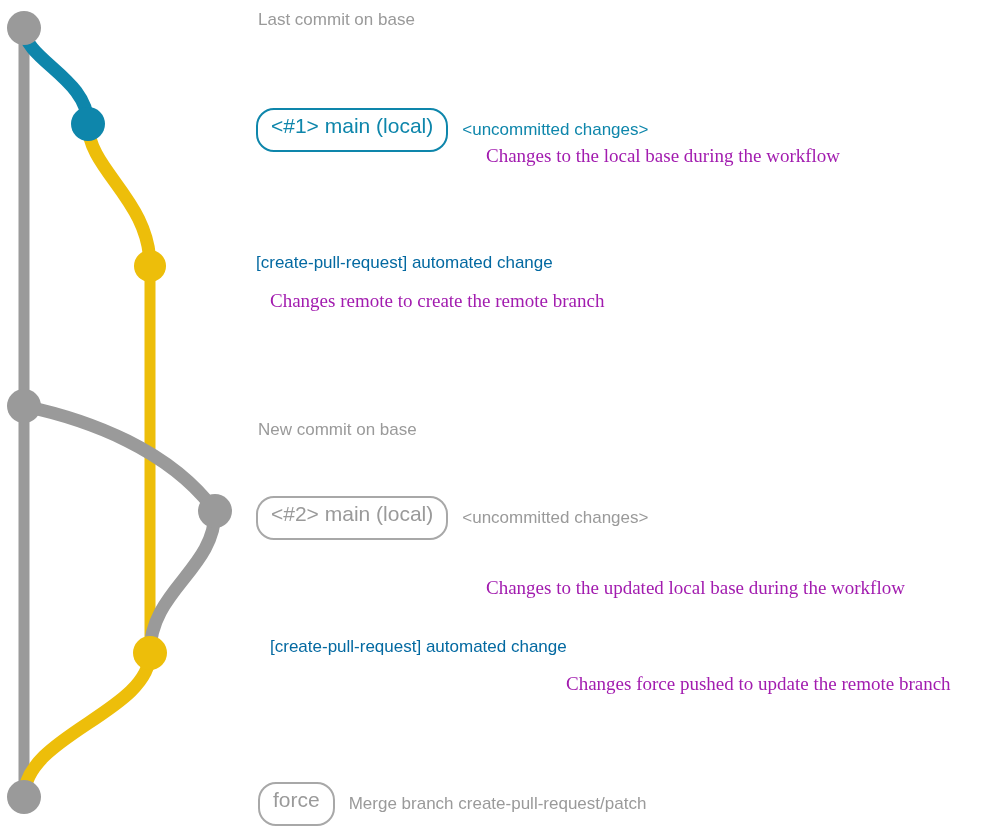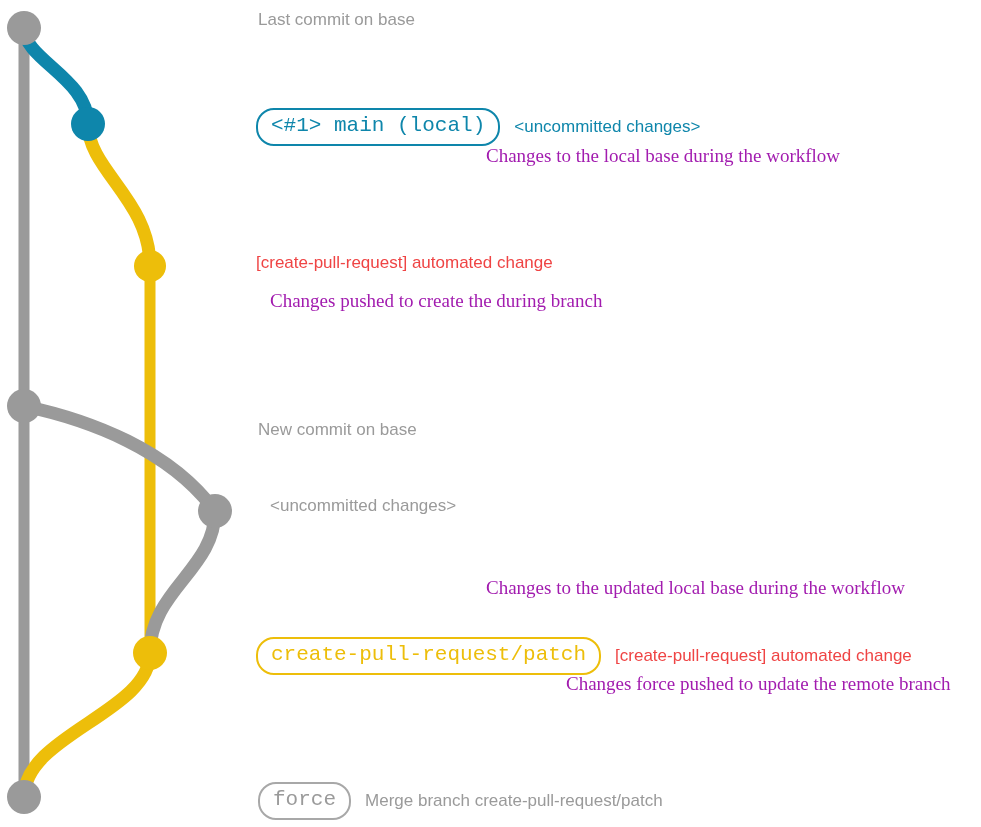--- a/index.html
+++ b/index.html
@@ -29,22 +29,22 @@
     white-space: nowrap;
   }
   .subrow {
     position: absolute;
     white-space: nowrap;
   }
   .badge {
     display: inline-block;
     border: 2px solid #9a9a9a;
     border-radius: 18px;
-    padding: 4px 13px 6px 13px;
-    font-family: Liberation Mono, monospace;
+    padding: 4px 13px 12px 13px;
+    font-family: Liberation Sans, sans-serif;
     font-size: 21px;
     line-height: 1.12;
     color: #9a9a9a;
     background: #ffffff;
     box-sizing: border-box;
   }
   .badge.teal {
     border-color: #0e86ab;
     color: #0e86ab;
   }
@@ -56,21 +56,21 @@
     border-color: #a8a8a8;
     color: #9a9a9a;
   }
   .msg {
     font-family: "Liberation Sans", sans-serif;
     font-size: 17px;
     line-height: 1.12;
   }
   .msg.gray { color: #9a9a9a; }
   .msg.teal { color: #0e86ab; }
-  .msg.yellow { color: #ef4444; }
+  .msg.yellow { color: #0369a1; }
   .desc {
     font-family: "Liberation Serif", serif;
     font-size: 19px;
     color: #a21caf;
     line-height: 1.1;
   }
   .gap { display: inline-block; width: 14px; }
 </style>
 </head>
 <body>
@@ -106,34 +106,34 @@
 <div class="row" style="left:256px; top:108px;">
   <span class="badge teal">&lt;#1&gt; main (local)</span>
   <span class="gap"></span>
   <span class="msg teal">&lt;uncommitted changes&gt;</span>
 </div>
 <div class="subrow desc" style="left:486px; top:146px;">Changes to the local base during the workflow</div>
 
 <div class="row" style="left:256px; top:253px;">
   <span class="msg yellow">[create-pull-request] automated change</span>
 </div>
-<div class="subrow desc" style="left:270px; top:291px;">Changes pushed to create the during branch</div>
+<div class="subrow desc" style="left:270px; top:291px;">Changes remote to create the remote branch</div>
 
 <div class="row" style="left:258px; top:420px;text-align:right;">
   <span class="msg gray">New commit on base</span>
 </div>
 
 <div class="row" style="left:256px; top:496px;">
+  <span class="badge gray">&lt;#2&gt; main (local)</span>
   <span class="gap"></span>
   <span class="msg gray">&lt;uncommitted changes&gt;</span>
 </div>
 <div class="subrow desc" style="left:486px; top:534px;margin-top:44px;">Changes to the updated local base during the workflow</div>
 
 <div class="row" style="left:256px; top:637px;">
-  <span class="badge yellow">create-pull-request/patch</span>
   <span class="gap"></span>
   <span class="msg yellow">[create-pull-request] automated change</span>
 </div>
 <div class="subrow desc" style="left:566px; top:674px;text-align:center;">Changes force pushed to update the remote branch</div>
 
 <div class="row" style="left:258px; top:782px;">
   <span class="badge gray">force</span>
   <span class="gap"></span>
   <span class="msg gray">Merge branch create-pull-request/patch</span>
 </div>

